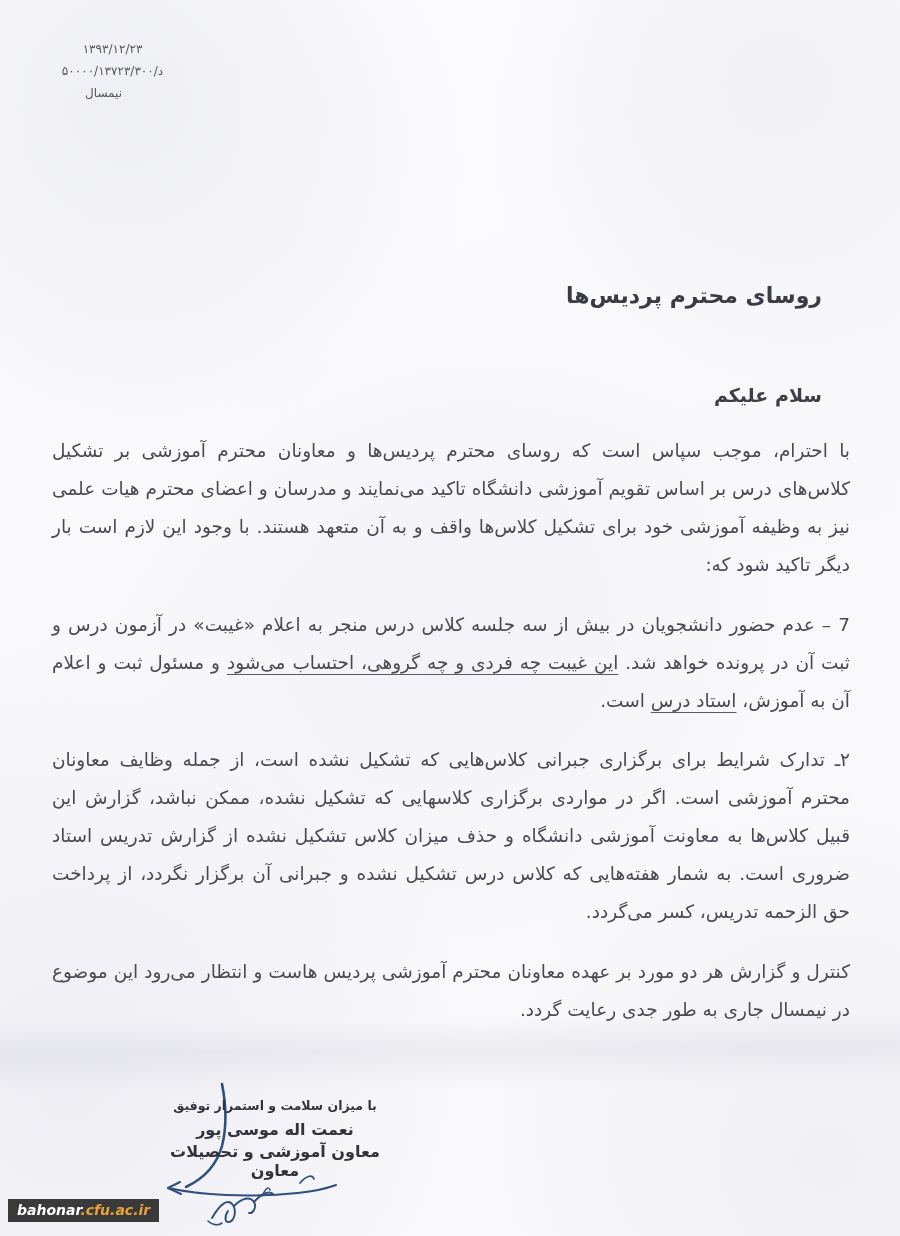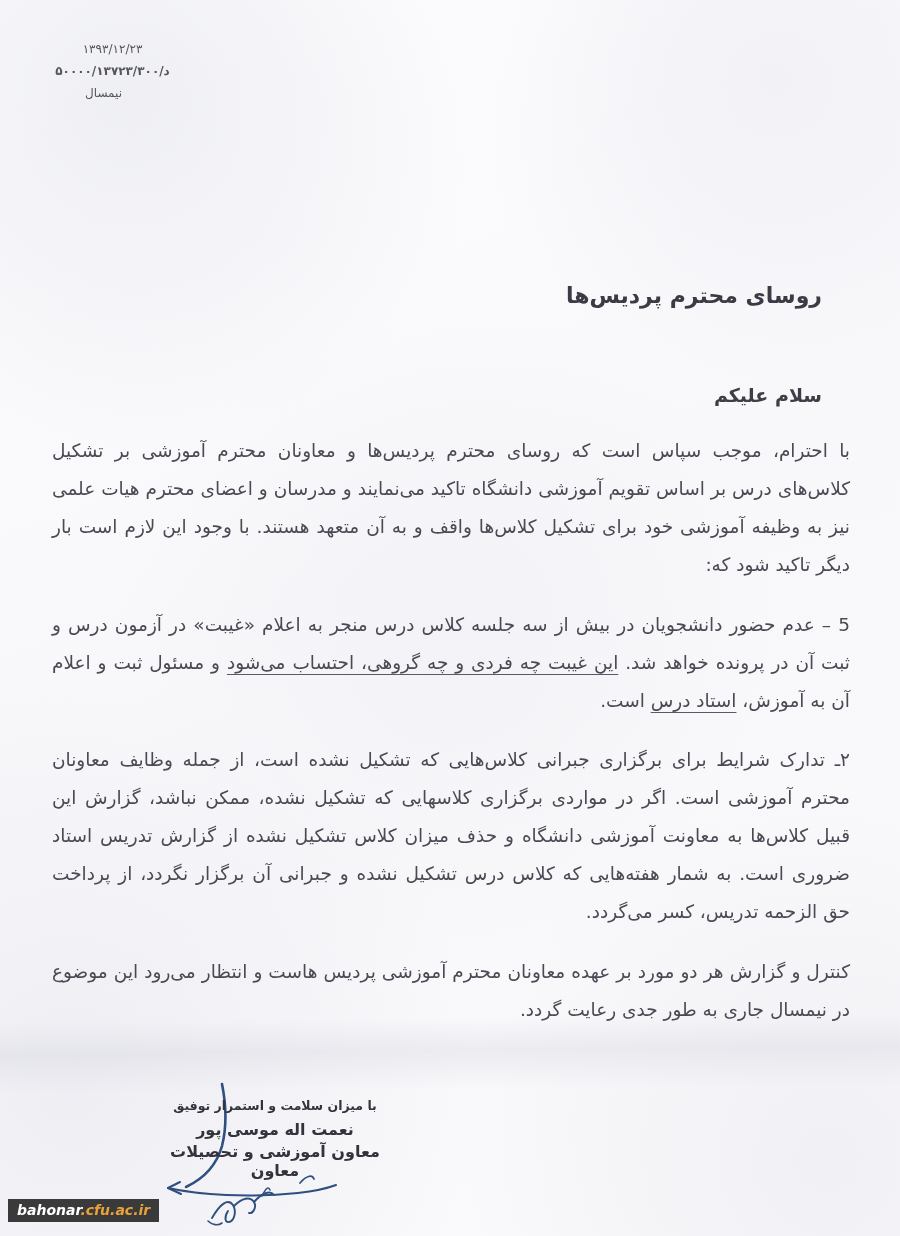--- a/index.html
+++ b/index.html
@@ -53,21 +53,21 @@
     width: 225px;
     text-align: center;
     color: #55555f;
     font-family: "DejaVu Sans", sans-serif;
     font-size: 12px;
     line-height: 1.85;
     direction: rtl;
   }
   .meta div { white-space: nowrap; }
   .meta .meta-date  { letter-spacing: .5px; }
-  .meta .meta-no    { letter-spacing: .5px; font-weight: bold; }
+  .meta .meta-no    { letter-spacing: .5px; }
   .meta .meta-attach{ padding-right: 18px; }
 
   
   .addressee {
     position: absolute;
     top: 283px;
     right: 78px;
     font-size: 22px;
     font-weight: bold;
     color: #3b3b46;
@@ -173,21 +173,21 @@
   </div>
 
   <div class="addressee">روسای محترم پردیس‌ها</div>
 
   <div class="salutation">سلام علیکم</div>
 
   <div class="body-wrap">
 
     <p class="para">با احترام، موجب سپاس است که روسای محترم پردیس‌ها و معاونان محترم آموزشی بر تشکیل کلاس‌های درس بر اساس تقویم آموزشی دانشگاه تاکید می‌نمایند و مدرسان و اعضای محترم هیات علمی نیز به وظیفه آموزشی خود برای تشکیل کلاس‌ها واقف و به آن متعهد هستند. با وجود این لازم است بار دیگر تاکید شود که:</p>
 
-    <p class="para"><span>5 – عدم حضور دانشجویان در بیش از سه جلسه کلاس درس منجر به اعلام «غیبت» در آزمون درس و ثبت آن در پرونده خواهد شد. </span><span class="u">این غیبت چه فردی و چه گروهی، احتساب می‌شود</span><span> و مسئول ثبت و اعلام آن به آموزش، </span><span class="u">استاد درس</span><span> است.</span></p>
+    <p class="para"><span>7 – عدم حضور دانشجویان در بیش از سه جلسه کلاس درس منجر به اعلام «غیبت» در آزمون درس و ثبت آن در پرونده خواهد شد. </span><span class="u">این غیبت چه فردی و چه گروهی، احتساب می‌شود</span><span> و مسئول ثبت و اعلام آن به آموزش، </span><span class="u">استاد درس</span><span> است.</span></p>
 
     <p class="para">۲ـ تدارک شرایط برای برگزاری جبرانی کلاس‌هایی که تشکیل نشده است، از جمله وظایف معاونان محترم آموزشی است. اگر در مواردی برگزاری کلاسهایی که تشکیل نشده، ممکن نباشد، گزارش این قبیل کلاس‌ها به معاونت آموزشی دانشگاه و حذف میزان کلاس تشکیل نشده از گزارش تدریس استاد ضروری است.  به شمار هفته‌هایی که کلاس درس تشکیل نشده و جبرانی آن برگزار نگردد، از پرداخت حق الزحمه تدریس، کسر می‌گردد.</p>
 
     <p class="para">کنترل و گزارش هر دو مورد بر عهده معاونان محترم آموزشی پردیس هاست و انتظار می‌رود این موضوع در نیمسال جاری به طور جدی رعایت گردد.</p>
 
   </div>
 
   <svg class="sig-ink" viewBox="0 0 270 150" xmlns="http://www.w3.org/2000/svg">
     <g fill="none" stroke="#2f4f7f" stroke-linecap="round" stroke-linejoin="round">
       <path d="M72 6 C 76 26, 77 48, 72 68 C 67 86, 55 100, 36 109" stroke-width="2.6"></path>

